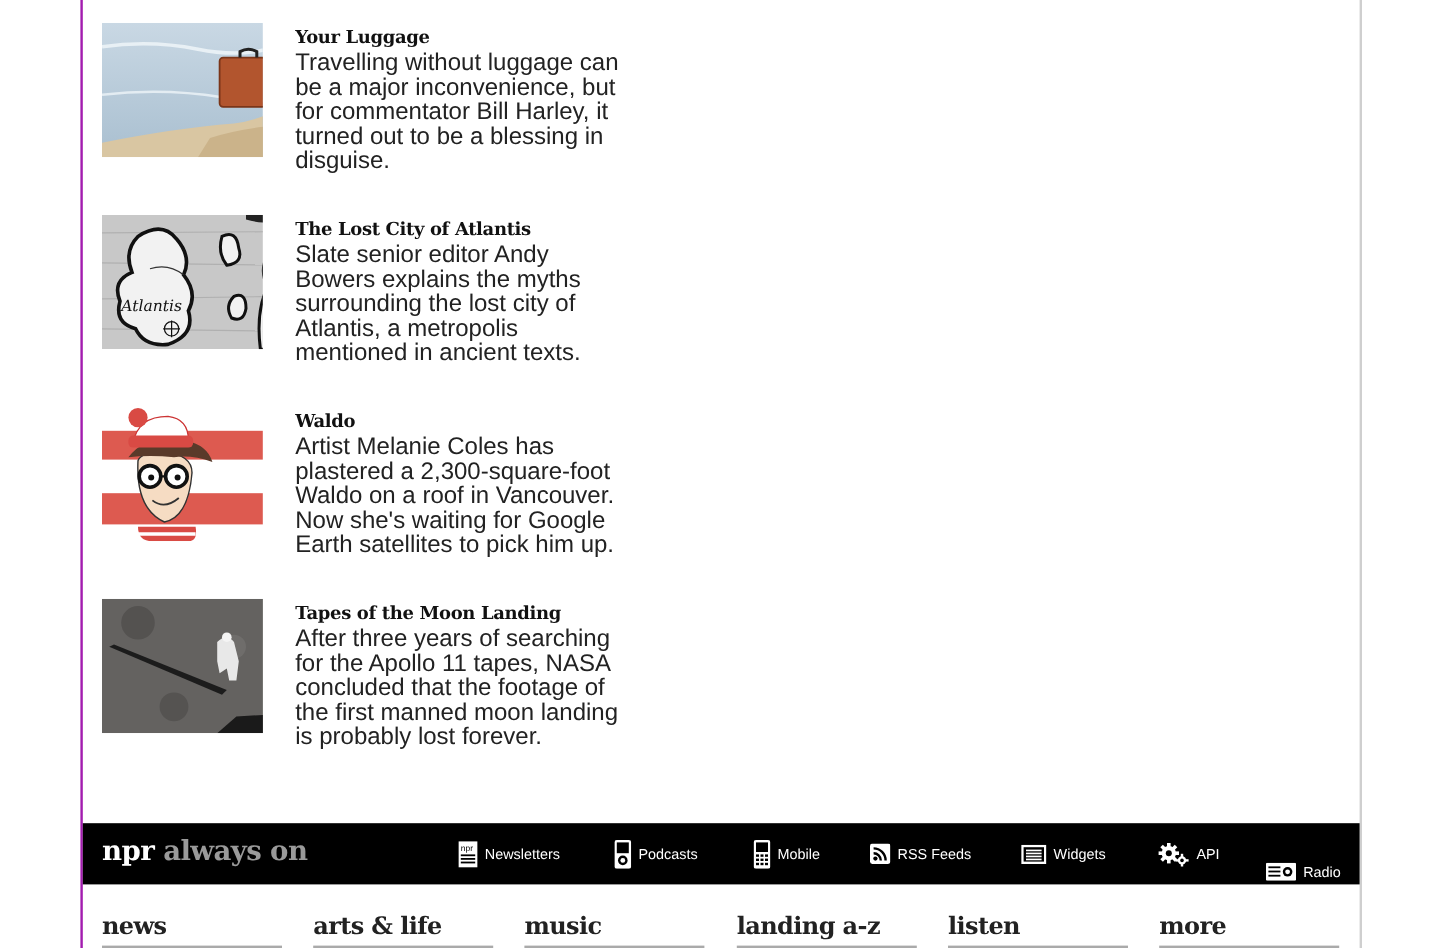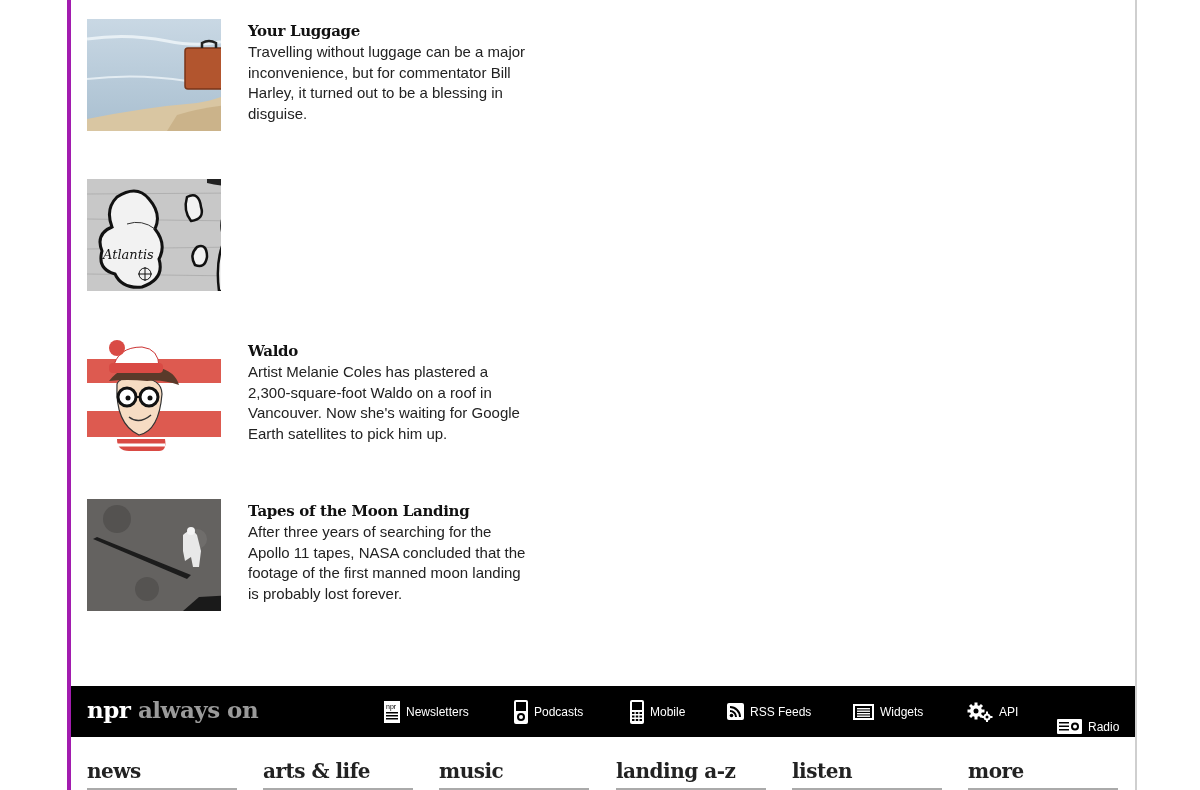--- a/index.html
+++ b/index.html
@@ -1,22 +1,22 @@
 <!DOCTYPE html>
 <html><head>
   <meta charset="utf-8">
   <style>
     html, body { margin:0; padding:0; background:#fff; }
     body { width:1200px; height:790px; overflow:hidden; position:relative; font-family:"Liberation Sans", sans-serif; }
-    .page { position:absolute; left:67px; top:0; width:1064px; height:790px; border-left:4px solid #a21caf; border-right:2px solid #cfcfcf; background:#fff; }
+    .page { position:absolute; left:67px; top:0; width:1064px; height:790px; border-left:2px solid #a21caf; border-right:2px solid #cfcfcf; background:#fff; }
     .story { position:absolute; left:16px; width:440px; height:112px; }
     .thumb { position:absolute; left:0; top:0; width:134px; height:112px; overflow:hidden; }
     .story-text { position:absolute; left:161px; top:0; width:280px; }
     .story-title { font-family:"DejaVu Serif", serif; font-weight:bold; font-size:15px; color:#111; line-height:22px; margin-top:1px; letter-spacing:-0.3px; }
-    .story-desc { font-size:15px; color:#222; line-height:20.5px; }
+    .story-desc { font-size:20px; color:#222; line-height:20.5px; }
     .footer-bar { position:absolute; left:0; top:686px; width:1064px; height:51px; background:#000; }
     .brand { position:absolute; left:16px; top:10px; font-family:"DejaVu Serif", serif; font-weight:bold; font-size:23px; letter-spacing:-0.5px; }
     .brand .npr { color:#fff; }
     .brand .always { color:#9a9a9a; }
     .fl { position:absolute; top:0; height:51px; display:flex; align-items:center; color:#fff; font-size:12px; }
     .fl svg { margin-right:6px; }
     .nav-col { position:absolute; top:756px; width:150px; }
     .nav-col .lbl { font-family:"DejaVu Serif", serif; font-weight:bold; font-size:20px; color:#222; letter-spacing:-0.5px; line-height:30px; }
     .nav-col .rule { border-bottom:2px solid #aaa; margin-top:2px; }
   </style>
@@ -64,20 +64,24 @@
         <path d="M40,45 Q55,40 68,50" stroke="#333" stroke-width="1" fill="none"></path>
         <path d="M100,18 Q112,12 114,28 Q118,40 104,42 Q96,32 100,18 Z" fill="#f2f2f2" stroke="#111" stroke-width="2.5"></path>
         <path d="M110,68 Q120,64 120,78 Q118,90 108,86 Q102,76 110,68 Z" fill="#f2f2f2" stroke="#111" stroke-width="2.5"></path>
         <path d="M140,30 Q150,28 150,40 L150,112 L132,112 Q128,80 138,60 Q130,45 140,30 Z" fill="#f2f2f2" stroke="#111" stroke-width="2.5"></path>
         <path d="M120,0 L150,0 L150,6 Q135,8 120,4 Z" fill="#222"></path>
         <text x="16" y="80" font-family="DejaVu Serif, serif" font-style="italic" font-size="13" fill="#111">Atlantis</text>
         <circle cx="58" cy="95" r="6" fill="none" stroke="#111" stroke-width="1"></circle>
         <line x1="58" y1="88" x2="58" y2="102" stroke="#111" stroke-width="1"></line>
         <line x1="51" y1="95" x2="65" y2="95" stroke="#111" stroke-width="1"></line>
       </svg>
+    </div>
+    <div class="story-text">
+      <div class="story-title">The Lost City of Atlantis</div>
+      <div class="story-desc">Slate senior editor Andy Bowers explains the myths surrounding the lost city of Atlantis, a metropolis mentioned in ancient texts.</div>
     </div>
   </div>
 
   <div class="story" style="top:339px;">
     <div class="thumb">
       <svg width="150" height="112" viewBox="0 0 150 112">
         <rect width="150" height="112" fill="#ffffff"></rect>
         <rect x="0" y="20" width="150" height="24" fill="#dd5a50"></rect>
         <rect x="0" y="72" width="150" height="26" fill="#dd5a50"></rect>
         <path d="M30,100 Q30,112 42,112 L72,112 Q80,112 78,100 Z" fill="#d94a44"></path>

